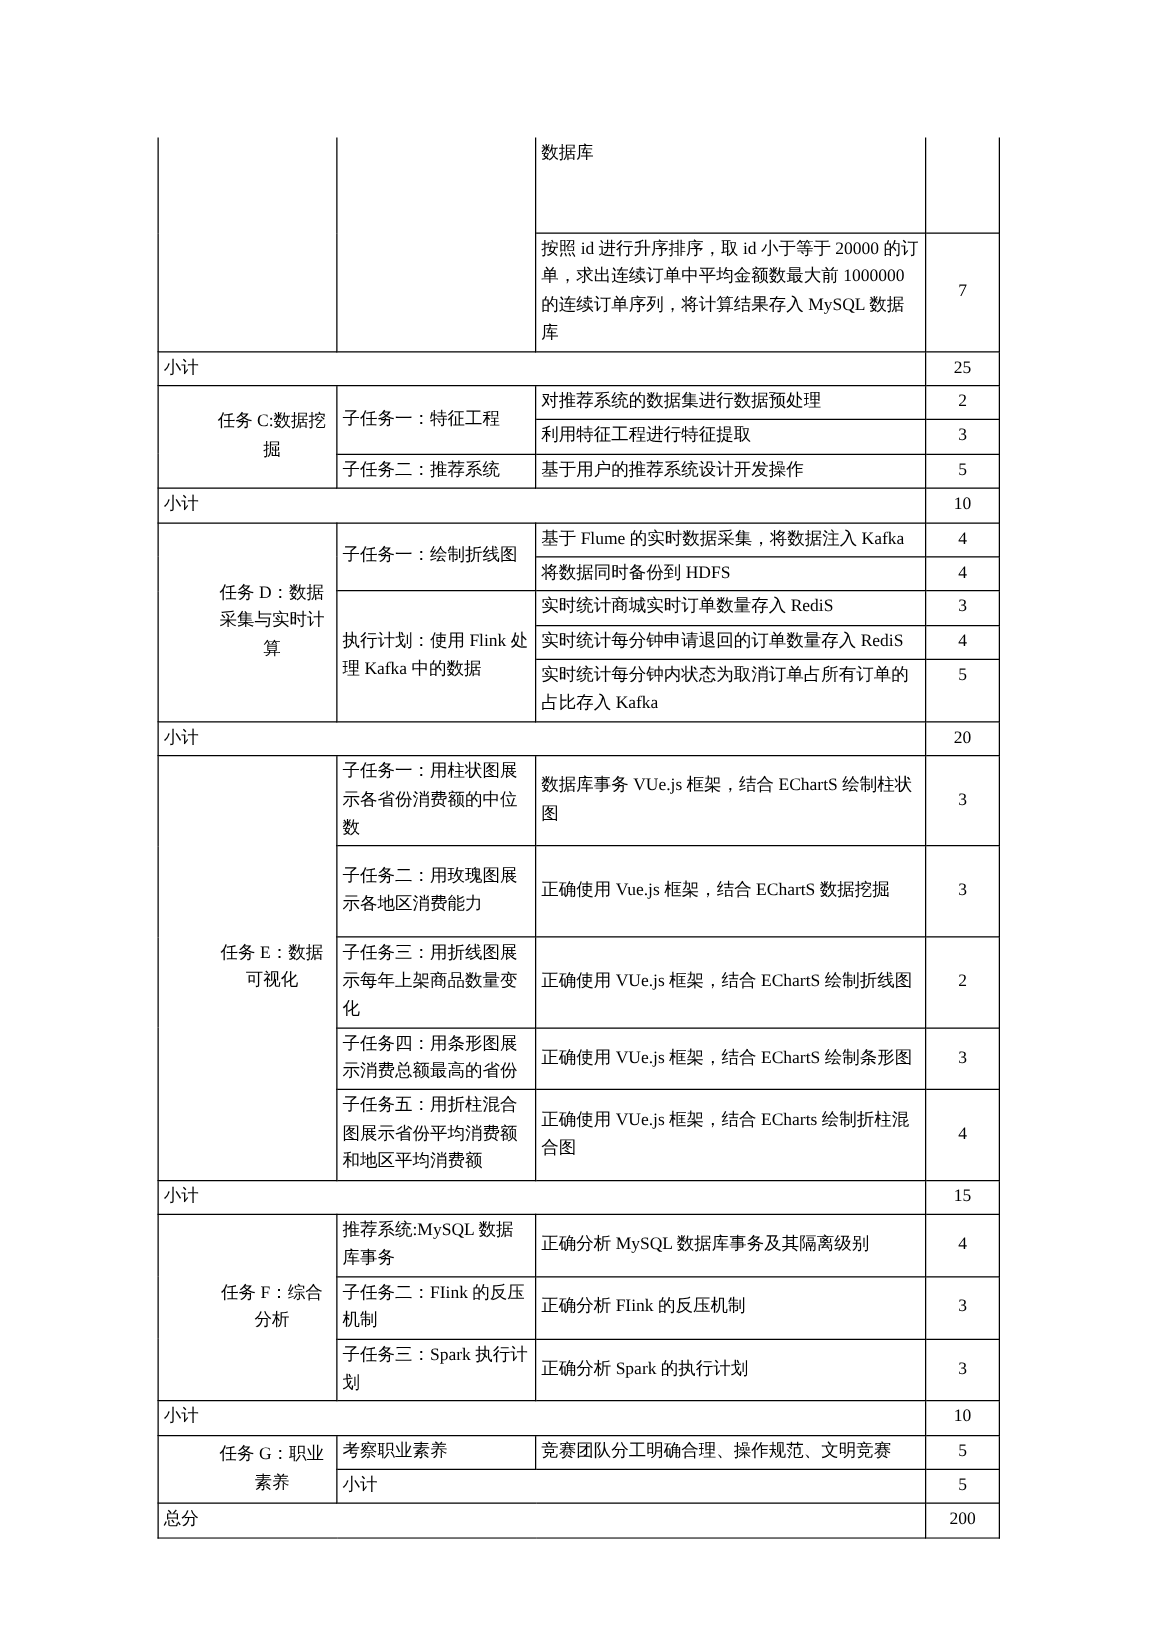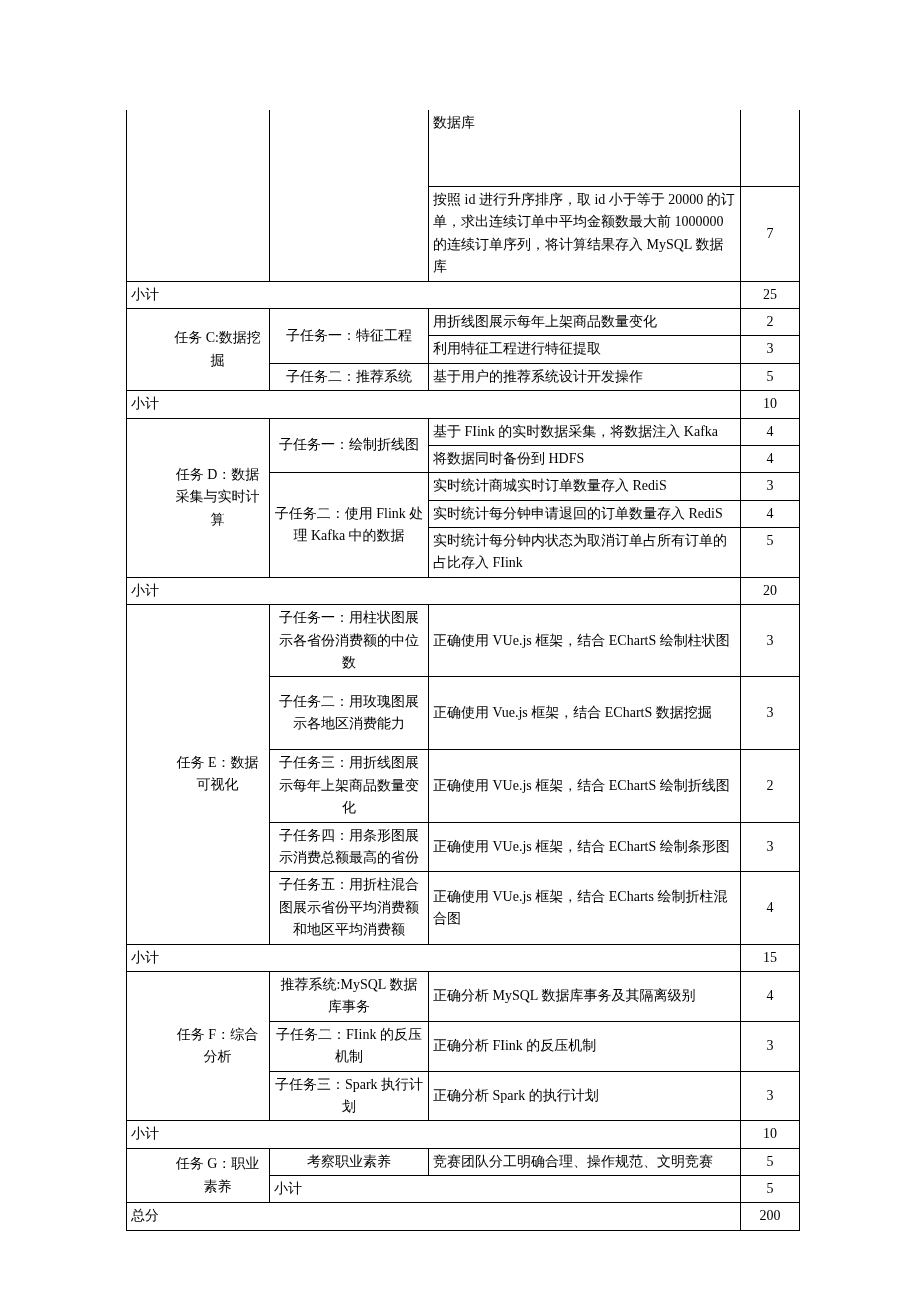--- a/index.html
+++ b/index.html
@@ -19,21 +19,21 @@
     width: 100%;
     table-layout: fixed;
   }
   td {
     border: 1px solid #000;
     padding: 2px 4px;
     vertical-align: middle;
     line-height: 1.6;
   }
   .c1 { width: 95px; text-align: center; padding-left: 43px; }
-  .c2 { width: 150px; text-align: center; }
+  .c2 { width: 150px; }
   .c3 { text-align: left; padding-left: 4px; }
   .c4 { width: 50px; text-align: center; }
   .center { text-align: left; }
   .tall { height: 72px; }
   .no-top { border-top: none; }
 </style>
 </head>
 <body>
 
 <div class="page">
@@ -51,69 +51,69 @@
     <td class="c4">7</td>
   </tr>
   <tr>
     <td colspan="3" class="center">小计</td>
     <td class="c4">25</td>
   </tr>
 
   <tr>
     <td class="c1" rowspan="3">任务 C:数据挖掘</td>
     <td class="c2" rowspan="2">子任务一：特征工程</td>
-    <td class="c3">用折线图展示每年上架商品数量变化</td>
+    <td class="c3">对推荐系统的数据集进行数据预处理</td>
     <td class="c4">2</td>
   </tr>
   <tr>
     <td class="c3">利用特征工程进行特征提取</td>
     <td class="c4">3</td>
   </tr>
   <tr>
     <td class="c2">子任务二：推荐系统</td>
     <td class="c3">基于用户的推荐系统设计开发操作</td>
     <td class="c4">5</td>
   </tr>
   <tr>
     <td colspan="3" class="center">小计</td>
     <td class="c4">10</td>
   </tr>
 
   <tr>
     <td class="c1" rowspan="5">任务 D：数据采集与实时计算</td>
     <td class="c2" rowspan="2">子任务一：绘制折线图</td>
-    <td class="c3">基于 FIink 的实时数据采集，将数据注入 Kafka</td>
+    <td class="c3">基于 Flume 的实时数据采集，将数据注入 Kafka</td>
     <td class="c4">4</td>
   </tr>
   <tr>
     <td class="c3">将数据同时备份到 HDFS</td>
     <td class="c4">4</td>
   </tr>
   <tr>
-    <td class="c2" rowspan="3">子任务二：使用 Flink 处理 Kafka 中的数据</td>
+    <td class="c2" rowspan="3">执行计划：使用 Flink 处理 Kafka 中的数据</td>
     <td class="c3">实时统计商城实时订单数量存入 RediS</td>
     <td class="c4">3</td>
   </tr>
   <tr>
     <td class="c3">实时统计每分钟申请退回的订单数量存入 RediS</td>
     <td class="c4">4</td>
   </tr>
   <tr>
-    <td class="c3">实时统计每分钟内状态为取消订单占所有订单的占比存入 FIink</td>
+    <td class="c3">实时统计每分钟内状态为取消订单占所有订单的占比存入 Kafka</td>
     <td class="c4" style="vertical-align:top;">5</td>
   </tr>
   <tr>
     <td colspan="3" class="center">小计</td>
     <td class="c4">20</td>
   </tr>
 
   <tr>
     <td class="c1" rowspan="5">任务 E：数据可视化</td>
     <td class="c2">子任务一：用柱状图展示各省份消费额的中位数</td>
-    <td class="c3">正确使用 VUe.js 框架，结合 EChartS 绘制柱状图</td>
+    <td class="c3">数据库事务 VUe.js 框架，结合 EChartS 绘制柱状图</td>
     <td class="c4">3</td>
   </tr>
   <tr>
     <td class="c2" style="height:68px;font-family:Liberation Serif, serif;">子任务二：用玫瑰图展示各地区消费能力</td>
     <td class="c3">正确使用 Vue.js 框架，结合 EChartS 数据挖掘</td>
     <td class="c4">3</td>
   </tr>
   <tr>
     <td class="c2">子任务三：用折线图展示每年上架商品数量变化</td>
     <td class="c3">正确使用 VUe.js 框架，结合 EChartS 绘制折线图</td>

